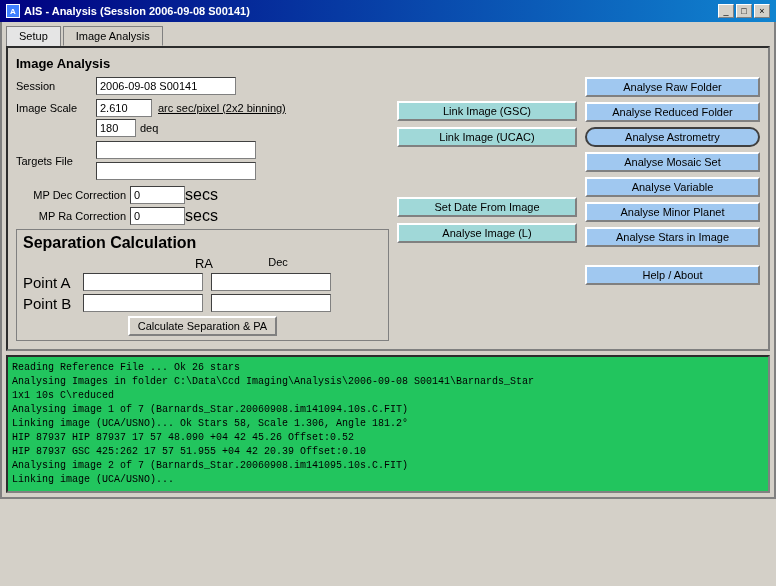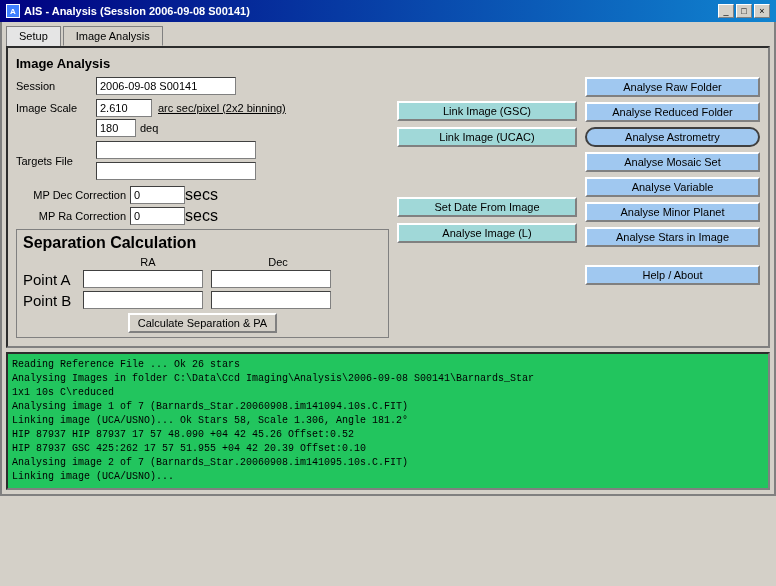--- a/index.html
+++ b/index.html
@@ -192,21 +192,21 @@
     .separation-title {
       font-size: 16px;
       font-weight: bold;
       margin-bottom: 4px;
     }
     .sep-header-row {
       display: flex;
       margin-bottom: 2px;
     }
     .sep-label-col { width: 60px; }
-    .sep-ra-col { width: 130px; text-align: center; font-size: 11px; }
+    .sep-ra-col { width: 130px; text-align: right; font-size: 13px; }
     .sep-dec-col { width: 130px; text-align: center; font-size: 11px; }
     .sep-row {
       display: flex;
       align-items: center;
       margin-bottom: 3px;
     }
     .sep-point-label { width: 60px; font-size: 15px; }
     .sep-input { width: 120px; margin-right: 8px; }
     .sep-btn-row {
       display: flex;

